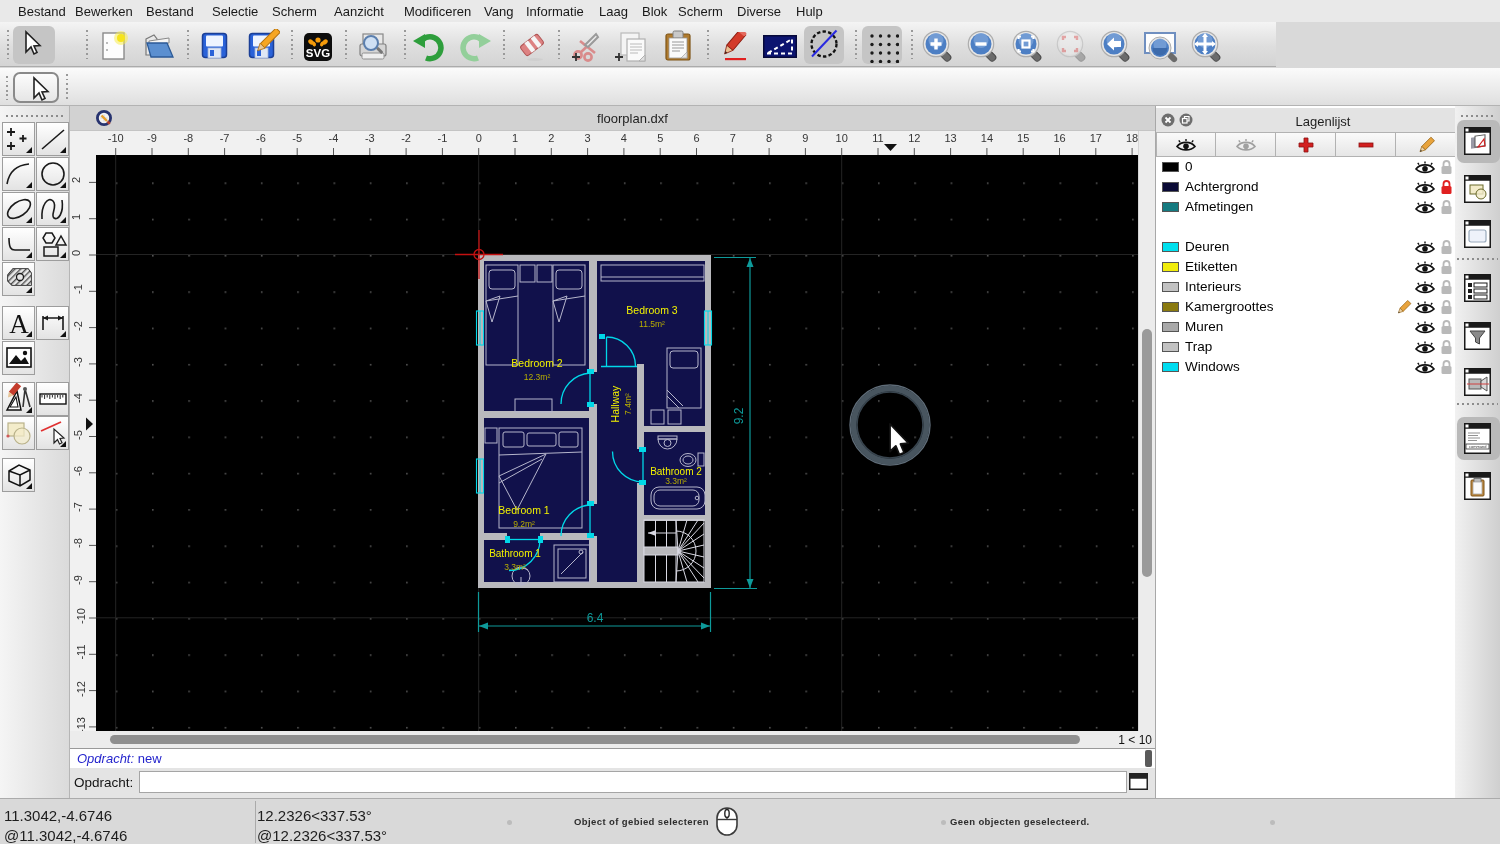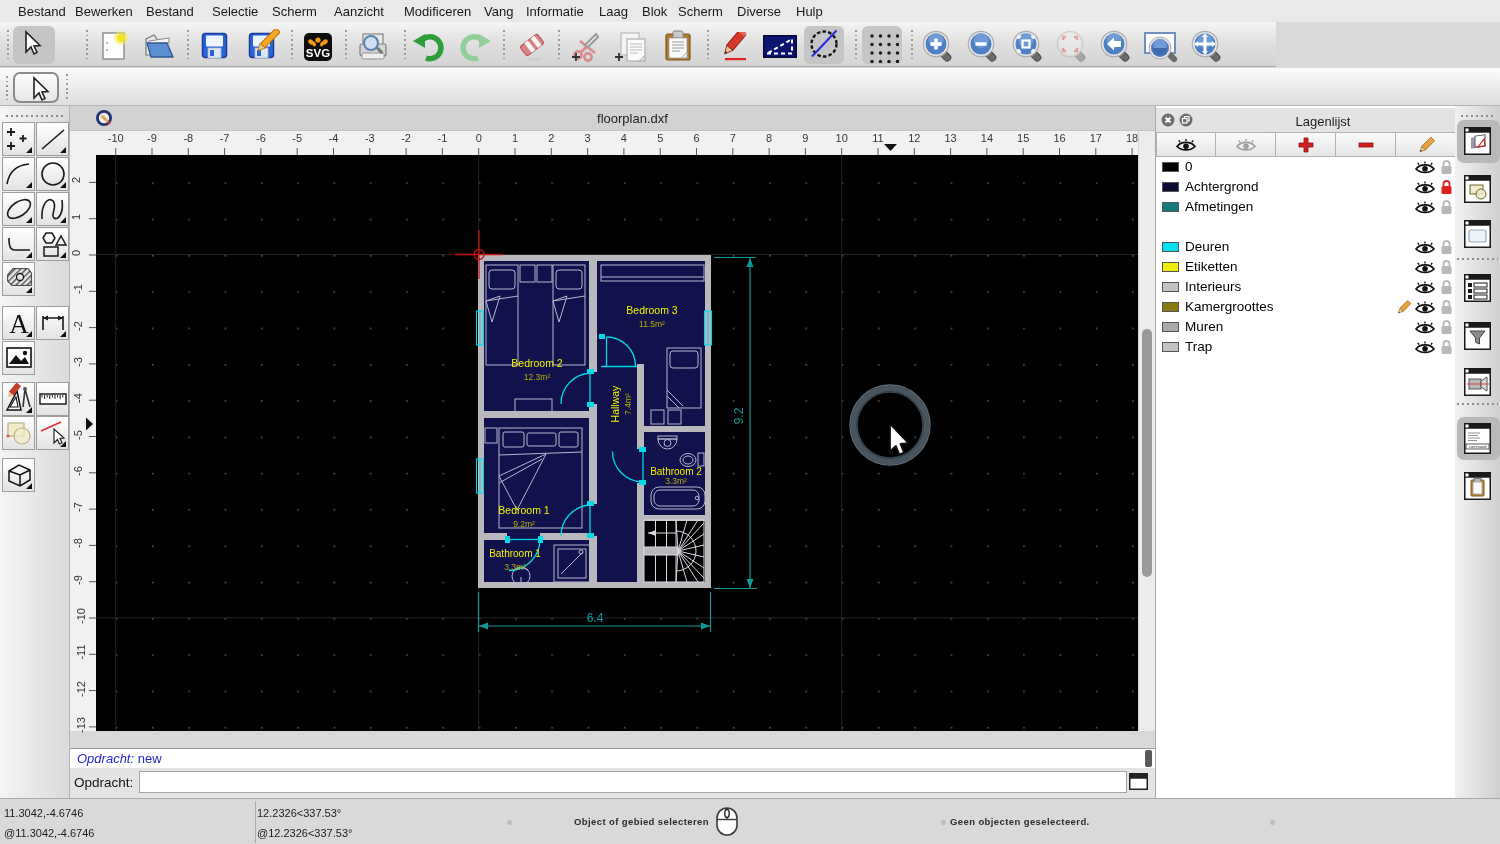--- a/index.html
+++ b/index.html
@@ -31,21 +31,21 @@
 #hscroll{left:70px;top:731px;width:1085px;height:17px;background:#ececec;}
 #hthumb{position:absolute;left:40px;top:4px;width:970px;height:9px;background:#8f8f8f;border-radius:4.5px;}
 #pagecount{position:absolute;right:3px;top:2px;font-size:12px;color:#111;opacity:0.99;}
 #cmdhist{left:70px;top:748px;width:1085px;height:20px;background:#ffffff;border-top:1px solid #999;}
 #cmdhist .t{position:absolute;left:7px;top:2px;font-size:13px;color:#2222cc;opacity:0.99;}
 #histthumb{position:absolute;right:3px;top:1px;width:7px;height:17px;background:#5a5a5a;border-radius:2px;}
 #cmdinput{left:70px;top:768px;width:1085px;height:30px;background:#e4e4e4;}
 #cmdlabel{position:absolute;left:4px;top:7px;font-size:13.5px;color:#111;opacity:0.99;}
 #cmdfield{position:absolute;left:69px;top:3px;width:988px;height:22px;background:#fff;border:1px solid #a5a5a5;}
 #statusbar{left:0;top:798px;width:1500px;height:46px;background:#d9d9d9;border-top:1px solid #ababab;}
-#statusbar .c{position:absolute;font-size:11px;color:rgba(26,26,26,0.99);}
+#statusbar .c{position:absolute;font-size:15px;color:rgba(26,26,26,0.99);}
 #statusbar .b{position:absolute;font-size:9.5px;font-weight:bold;color:rgba(42,42,42,0.99);letter-spacing:0.4px;}
 .sdot{position:absolute;width:5px;height:5px;border-radius:50%;background:#bcbcbc;}
 #layerpanel{left:1155px;top:106px;width:300px;height:692px;background:#fff;border-left:1px solid #a8a8a8;}
 #lptitle{position:absolute;left:0;top:2px;width:300px;height:24px;background:#e3e3e3;}
 #lptitletext{position:absolute;left:34px;top:6px;width:266px;text-align:center;font-size:13px;color:#1c1c1c;opacity:0.99;}
 #lphdr{position:absolute;left:0;top:26px;width:300px;height:25px;}
 .lpcell{position:absolute;top:0;width:60px;height:25px;background:linear-gradient(#fafafa,#e6e6e6);
  border:1px solid #b2b2b2;border-left:none;}
 .lrow{position:absolute;left:0;width:300px;height:20px;background:#fff;}
 .lrow .nm{position:absolute;left:29px;top:2px;font-size:13.5px;color:#000;opacity:0.99;}
@@ -717,20 +717,24 @@
           <circle cx="890" cy="425" r="40" stroke="#606d79" stroke-width="1.4"></circle>
           <circle cx="890" cy="425" r="36.5" stroke="#48555f" stroke-width="6"></circle>
           <circle cx="890" cy="425" r="33" stroke="#38444e" stroke-width="1.6"></circle>
         </g>
 <path d="M890 424 v27.5 l5.8 -5.6 l3.6 8.6 l4.6 -2 l-3.6 -8.5 l8 -0.9 Z" fill="#fff" stroke="#111" stroke-width="1.8" stroke-linejoin="round"></path>
 </svg>
     </div>
 <div id="vscroll" class="abs">
       <div id="vthumb"></div>
     </div>
+<div id="hscroll" class="abs">
+      <div id="hthumb"></div>
+      <span id="pagecount">1 &lt; 10</span>
+    </div>
 <div id="cmdhist" class="abs">
       <span class="t"><i>Opdracht:</i> new</span>
       <div id="histthumb"></div>
     </div>
 <div id="cmdinput" class="abs">
       <span id="cmdlabel">Opdracht:</span>
       <div id="cmdfield"></div>
       <svg style="position:absolute;right:7px;top:5px" width="19" height="17" viewBox="0 0 19 17">
         <rect x="0.75" y="0.75" width="17.5" height="15.5" fill="#fff" stroke="#222" stroke-width="1.5"></rect>
         <rect x="0.75" y="0.75" width="17.5" height="5" fill="#222"></rect>
@@ -965,20 +969,37 @@
             <path d="M5 4.6 L3.8 2.8 M11 3.4 L11 1.4 M17 4.6 L18.2 2.8" stroke="#111" stroke-width="1.4" fill="none"></path>
           </svg>
         </div>
 <div style="position:absolute;left:284px;top:2px">
           <svg width="13" height="16" viewBox="0 0 13 16">
             <path d="M3.5 7 V5 a3 3 0 0 1 6 0 V7" fill="none" stroke="#b9b9b9" stroke-width="1.8"></path>
             <rect x="1.5" y="7" width="10" height="8" rx="1.5" fill="#b9b9b9"></rect>
           </svg>
         </div>
 </div>
+<div class="lrow" style="top:251px">
+<div class="sw" style="background:#00dcf0"></div>
+<span class="nm">Windows</span>
+<div style="position:absolute;left:258px;top:3px">
+          <svg width="22" height="15" viewBox="0 0 22 15">
+            <path d="M2 9 C6 3.5 16 3.5 20 9 C16 13.5 6 13.5 2 9 Z" fill="none" stroke="#111" stroke-width="1.6"></path>
+            <circle cx="11" cy="8.7" r="2.8" fill="#111"></circle>
+            <path d="M5 4.6 L3.8 2.8 M11 3.4 L11 1.4 M17 4.6 L18.2 2.8" stroke="#111" stroke-width="1.4" fill="none"></path>
+          </svg>
+        </div>
+<div style="position:absolute;left:284px;top:2px">
+          <svg width="13" height="16" viewBox="0 0 13 16">
+            <path d="M3.5 7 V5 a3 3 0 0 1 6 0 V7" fill="none" stroke="#b9b9b9" stroke-width="1.8"></path>
+            <rect x="1.5" y="7" width="10" height="8" rx="1.5" fill="#b9b9b9"></rect>
+          </svg>
+        </div>
+</div>
 </div>
 <div id="dock" class="abs">
 <div class="hsepdots" style="left:6px;top:9px;width:32px"></div>
 <div class="dsel" style="top:14px;height:43px"></div>
 <div class="dsel" style="top:311px;height:43px"></div>
 <svg style="position:absolute;left:9px;top:21px" width="27" height="28" viewBox="0 0 27 28">
         <rect x="0.75" y="0.75" width="25.5" height="26.5" fill="#fff" stroke="#1a1a1a" stroke-width="1.5"></rect>
         <rect x="0.75" y="0.75" width="25.5" height="5" fill="#1a1a1a"></rect>
         <rect x="1.5" y="1.5" width="3" height="3" fill="#fff"></rect>
         <g transform="translate(5,8)">

